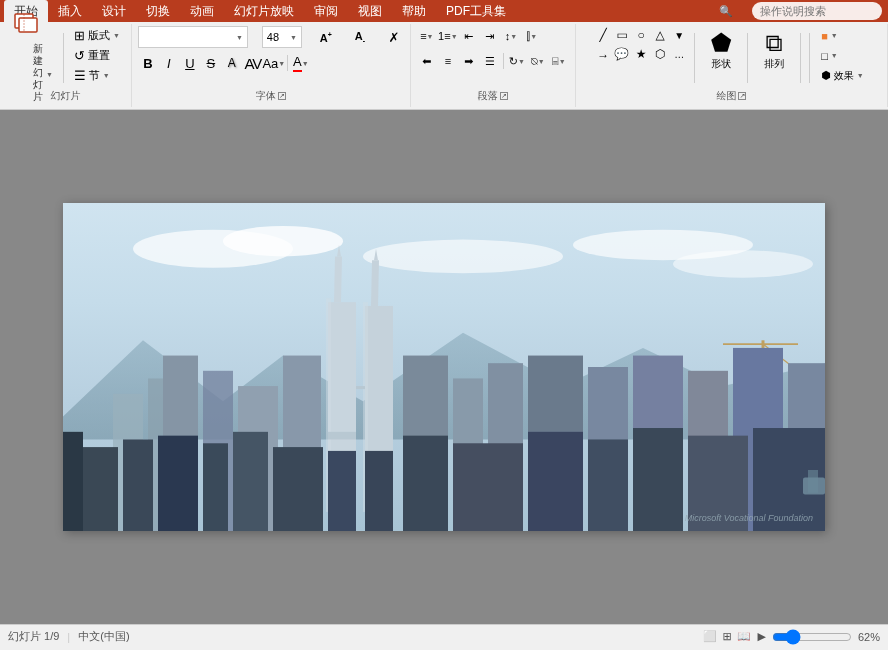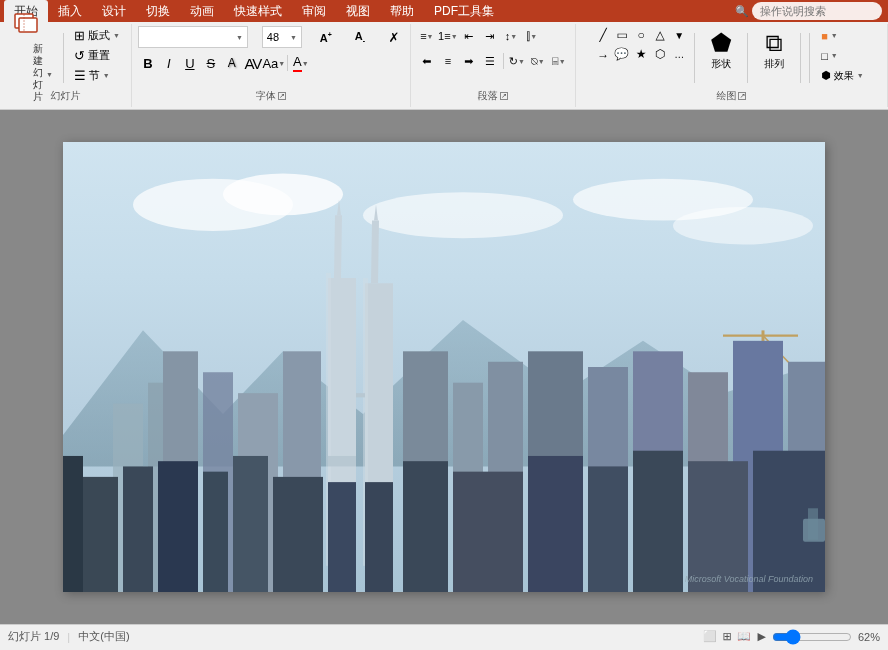--- a/index.html
+++ b/index.html
@@ -289,28 +289,28 @@
   </style>
 </head>
 <body>
 
 <div class="ribbon-tabs">
   <div class="ribbon-tab active">开始</div>
   <div class="ribbon-tab">插入</div>
   <div class="ribbon-tab">设计</div>
   <div class="ribbon-tab">切换</div>
   <div class="ribbon-tab">动画</div>
-  <div class="ribbon-tab">快速样式</div>
+  <div class="ribbon-tab">幻灯片放映</div>
   <div class="ribbon-tab">审阅</div>
   <div class="ribbon-tab">视图</div>
   <div class="ribbon-tab">帮助</div>
   <div class="ribbon-tab">PDF工具集</div>
   <div class="ribbon-search">
     <span style="color:white;margin-right:3px;font-size:11px;">🔍</span>
-    <input type="text" style="font-size: 11px;" placeholder="操作说明搜索">
+    <input type="text" style="font-size: 11px; margin-left: 16px;" placeholder="操作说明搜索">
   </div>
 </div>
 
 <div class="ribbon-bar">
 
   <div class="ribbon-section">
     <div class="ribbon-section-content">
 
       <div style="display:flex;flex-direction:column;align-items:center;">
         <div style="display:flex;align-items:stretch;height:60px;">
@@ -531,21 +531,21 @@
     </div>
     <div class="ribbon-section-label">
       <span>绘图</span>
       <span class="section-expand">↗</span>
     </div>
   </div>
 
 </div>
 
 <div class="slide-area" style="height:calc(650px - 22px - 90px - 24px); min-height: 0;">
-  <div class="slide-container" style="width:762px; height:450px;">
+  <div class="slide-container" style="width:762px; height:328px;">
 
     <div class="slide-image-placeholder">
 
       <svg style="position:absolute;top:0;left:0;width:100%;height:100%;" viewBox="0 0 762 430" preserveAspectRatio="none">
 
         <defs>
           <linearGradient id="skyGrad" x1="0" y1="0" x2="0" y2="1">
             <stop offset="0%" stop-color="#d0e4f0"></stop>
             <stop offset="30%" stop-color="#c5dcea"></stop>
             <stop offset="60%" stop-color="#b8d0e0"></stop>

